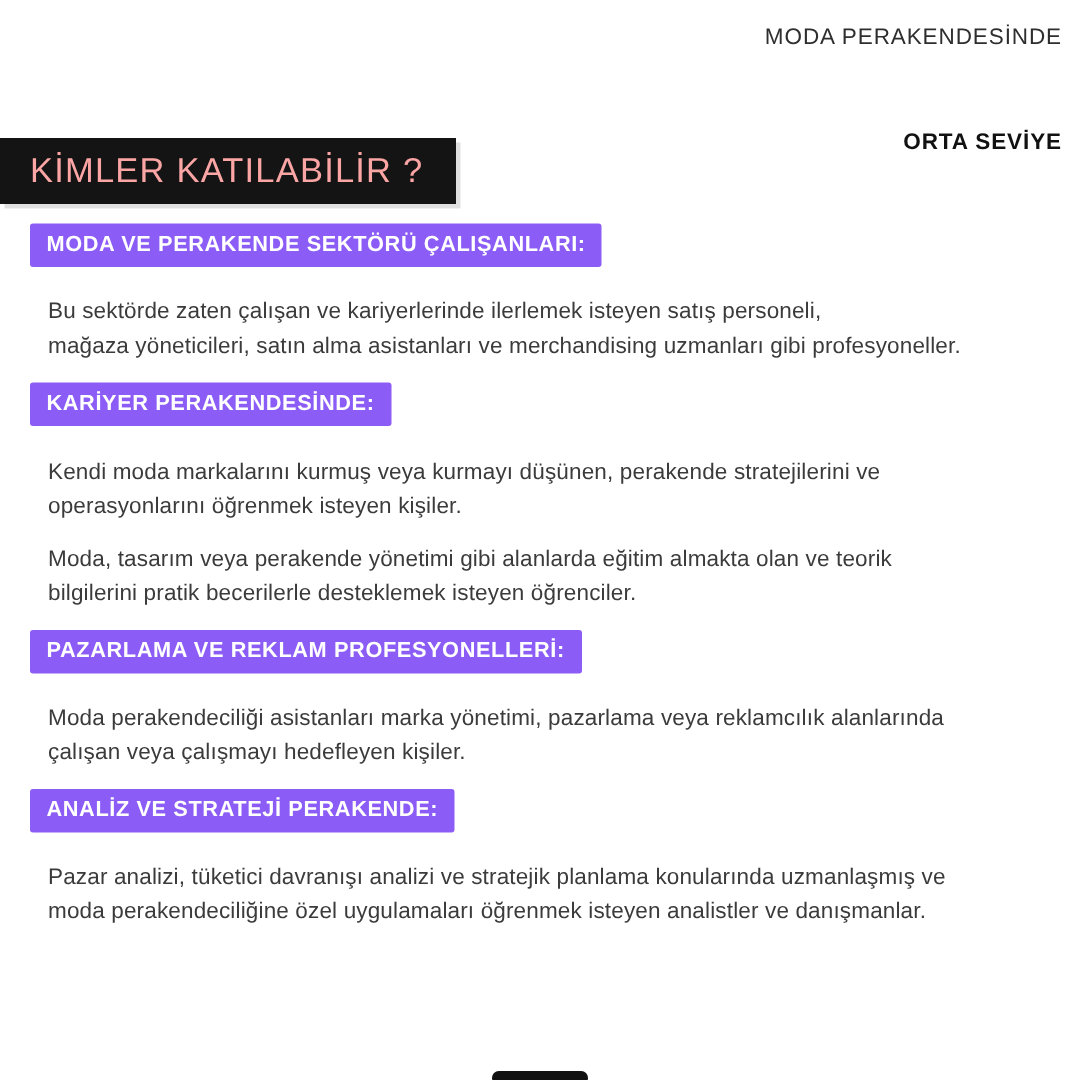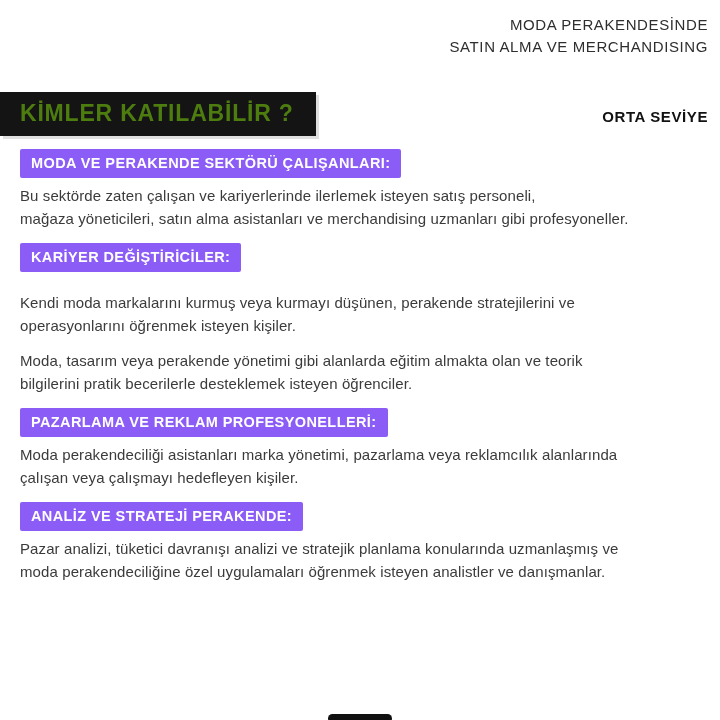--- a/index.html
+++ b/index.html
@@ -25,22 +25,22 @@
   .top-header .level{
     font-weight:bold;
     color:#111111;
     margin-top:48px;
   }
   
   .title-bar{
     position:absolute;
     top:92px;left:0;
     background:#141414;
-    color:#4d7c0f;
-    font-weight:bold;
+    color:#fca5a5;
+    font-weight:normal;
     font-size:23px;
     letter-spacing:0.8px;
     padding:8px 22px 9px 20px;
     box-shadow:3px 3px 0 rgba(0,0,0,0.12);
     white-space:nowrap;
   }
   
   .sections{
     position:absolute;
     top:149px;left:20px;right:18px;
@@ -57,56 +57,55 @@
     border-radius:2px;
     margin-bottom:7px;
     white-space:nowrap;
   }
   .section-body{
     font-size:15px;
     line-height:22.5px;
     color:#3b3b3b;
     letter-spacing:0.1px;
     white-space:pre-line;
-    margin:0;
+    margin:12px;
   }
   
   .bottom-indicator{
     position:absolute;
     left:50%;
     bottom:-3px;
     transform:translateX(-50%);
     width:64px;height:9px;
     background:#111111;
     border-radius:5px;
   }
 </style>
 </head>
 <body>
 
 <div class="page">
 
   <div class="top-header">
     <div>MODA PERAKENDESİNDE</div>
-    <div>SATIN ALMA VE MERCHANDISING</div>
     <div class="level">ORTA SEVİYE</div>
   </div>
 
   <div class="title-bar">KİMLER KATILABİLİR ?</div>
 
   <div class="sections">
 
     <div class="section">
       <div class="section-label">MODA VE PERAKENDE SEKTÖRÜ ÇALIŞANLARI:</div>
       <p class="section-body">Bu sektörde zaten çalışan ve kariyerlerinde ilerlemek isteyen satış personeli,
 mağaza yöneticileri, satın alma asistanları ve merchandising uzmanları gibi profesyoneller.</p>
     </div>
 
     <div class="section">
-      <div class="section-label">KARİYER DEĞİŞTİRİCİLER:</div>
+      <div class="section-label">KARİYER PERAKENDESİNDE:</div>
     </div>
 
     <div class="section">
       <p class="section-body">Kendi moda markalarını kurmuş veya kurmayı düşünen, perakende stratejilerini ve
 operasyonlarını öğrenmek isteyen kişiler.</p>
     </div>
 
     <div class="section">
       <p class="section-body">Moda, tasarım veya perakende yönetimi gibi alanlarda eğitim almakta olan ve teorik
 bilgilerini pratik becerilerle desteklemek isteyen öğrenciler.</p>

